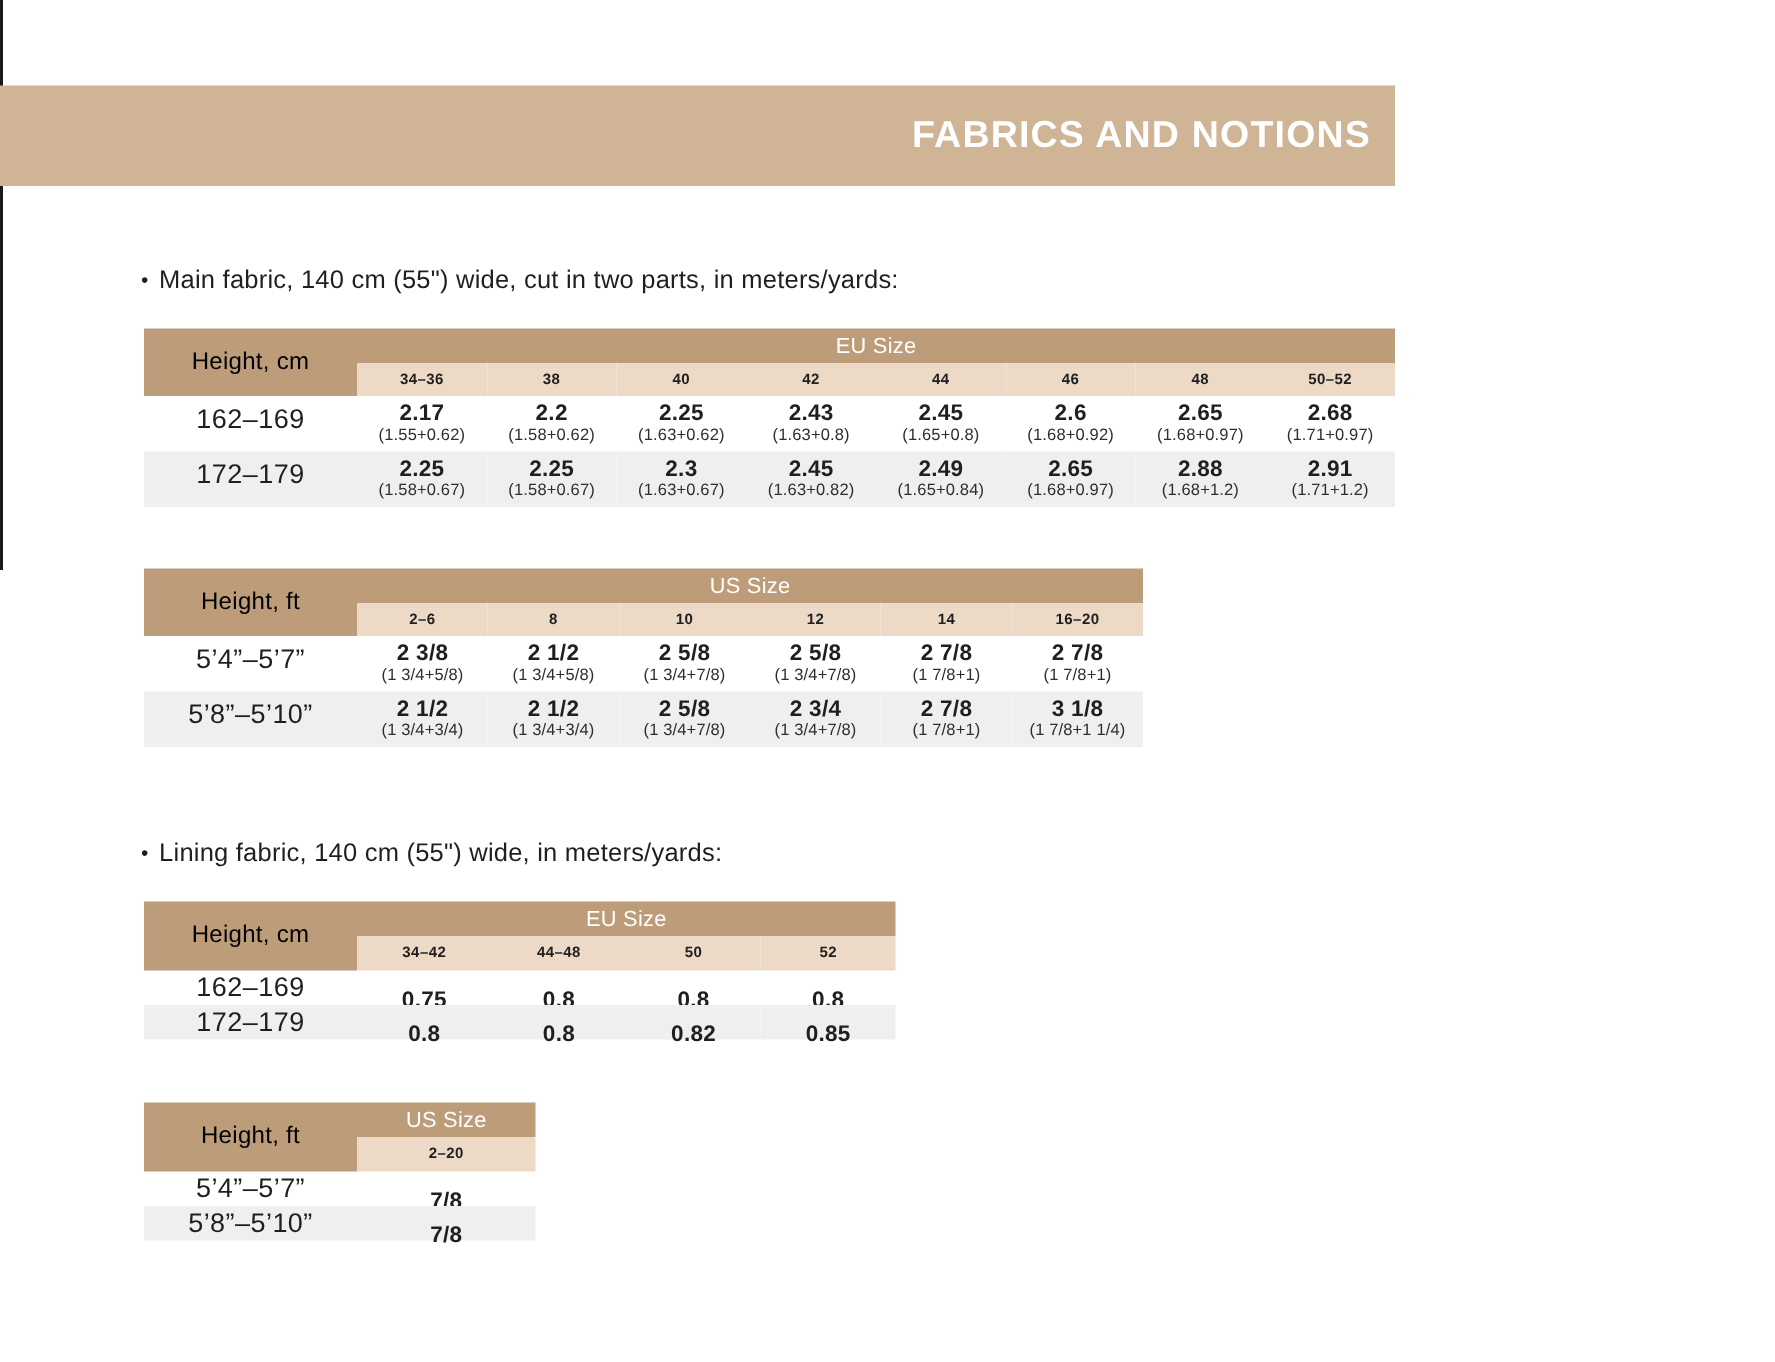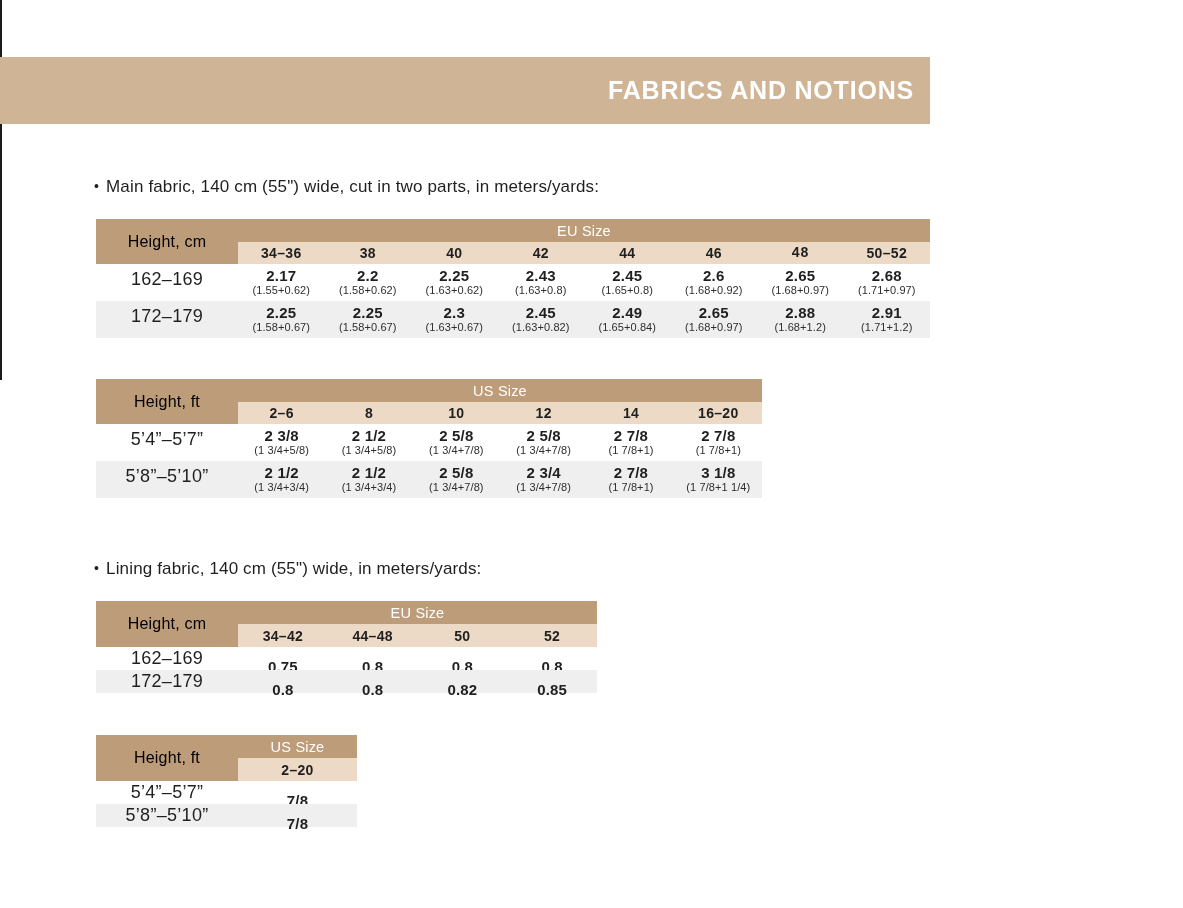--- a/index.html
+++ b/index.html
@@ -33,21 +33,21 @@
 
   .table{position:absolute;display:grid;}
   .t1{left:96px;top:219px;width:834px;grid-template-rows:23px 22px 37px 37px;}
   .t2{left:96px;top:379px;width:666px;grid-template-rows:23px 22px 37px 37px;}
   .t3{left:96px;top:601px;width:501px;grid-template-rows:23px 23px 23px 23px;}
   .t4{left:96px;top:735px;width:261px;grid-template-rows:23px 23px 23px 23px;}
 
   .cell{display:flex;align-items:center;justify-content:center;}
   .corner{background:var(--header-tan);color:#000000;font-size:16px;letter-spacing:.2px;}
   .group{background:var(--header-tan);color:#ffffff;font-size:14.5px;letter-spacing:.2px;}
-  .size{background:var(--size-bg);font-weight:600;font-size:14px;letter-spacing:.3px;}
+  .size{background:var(--size-bg);font-weight:600;font-size:10px;letter-spacing:.3px;}
   .rowlabel{font-weight:500;font-size:18px;letter-spacing:.3px;}
   .t1 .rowlabel,.t2 .rowlabel{align-items:flex-start;padding-top:5px;}
   .val{flex-direction:column;justify-content:flex-start;padding-top:3px;}
   .val.single{justify-content:center;padding-top:16px;}
   .vmain{font-size:15px;font-weight:600;line-height:17px;letter-spacing:.2px;}
   .vsub{font-size:11px;line-height:13px;color:#2e2e2e;letter-spacing:.1px;}
   .alt{background:var(--alt-row);}
 </style>
 </head>
 <body>
@@ -62,21 +62,21 @@
 
 <section class="table t1" style="grid-template-columns: 142px repeat(8, 1fr);">
     <div class="cell corner" style="grid-area: 1 / 1 / 3;">Height, cm</div>
     <div class="cell group" style="grid-area: 1 / 2 / auto / 10;">EU Size</div>
     <div class="cell size" style="grid-area: 2 / 2;">34–36</div>
     <div class="cell size" style="grid-area: 2 / 3;">38</div>
     <div class="cell size" style="grid-area: 2 / 4;">40</div>
     <div class="cell size" style="grid-area: 2 / 5;">42</div>
     <div class="cell size" style="grid-area: 2 / 6;">44</div>
     <div class="cell size" style="grid-area: 2 / 7;">46</div>
-    <div class="cell size" style="grid-area: 2 / 8; font-family: Liberation Mono, monospace;">48</div>
+    <div class="cell size" style="grid-area: 2 / 8;">48</div>
     <div class="cell size" style="grid-area: 2 / 9;">50–52</div>
     <div class="cell rowlabel" style="grid-area: 3 / 1;">162–169</div>
     <div class="cell val" style="grid-area: 3 / 2;">
       <div class="vmain">2.17</div>
       <div class="vsub">(1.55+0.62)</div>
     </div>
     <div class="cell val" style="grid-area: 3 / 3;">
       <div class="vmain">2.2</div>
       <div class="vsub">(1.58+0.62)</div>
     </div>

